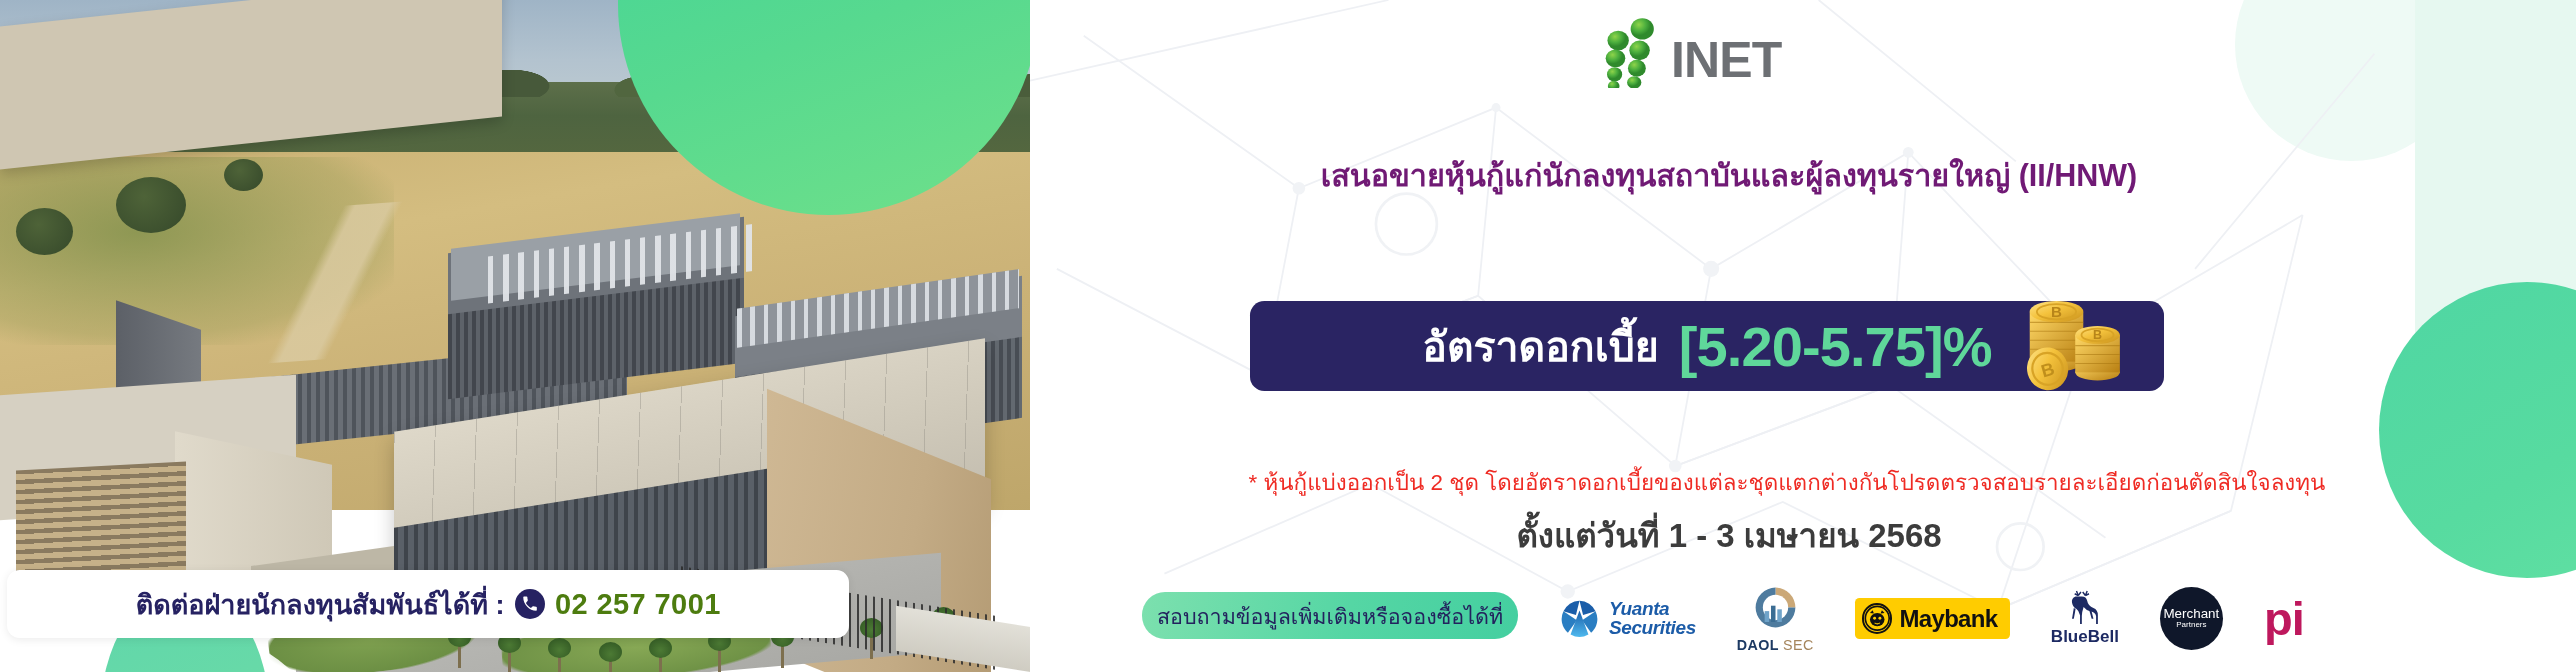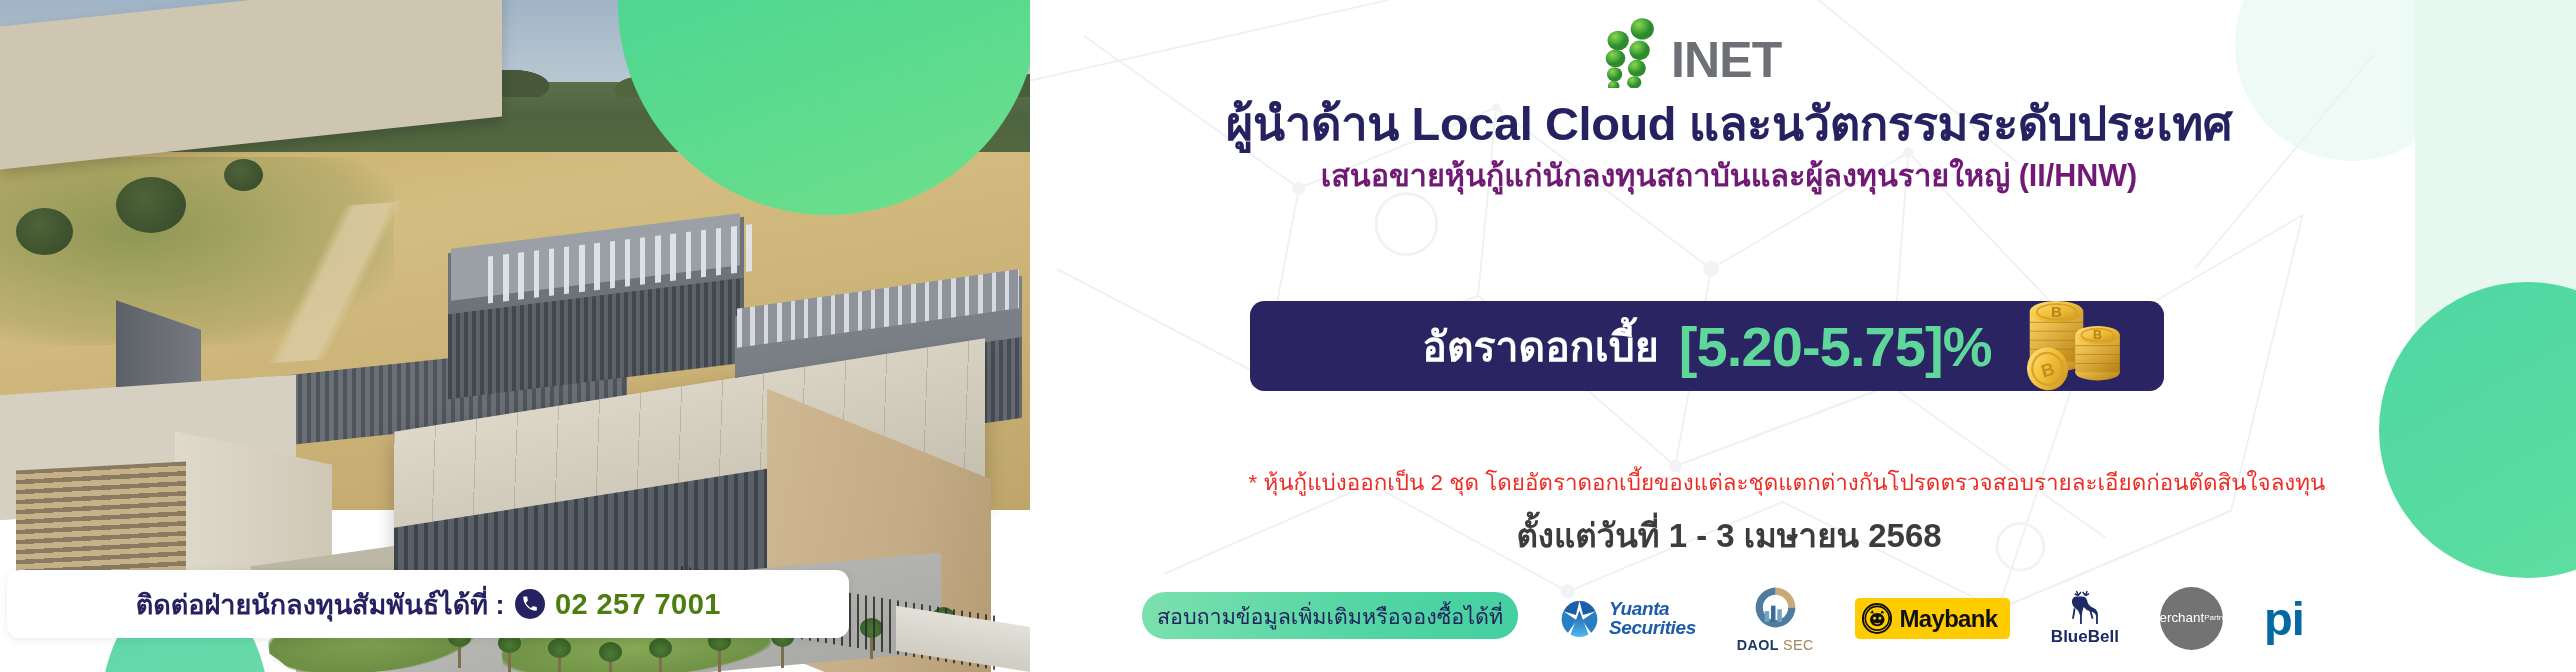--- a/index.html
+++ b/index.html
@@ -335,27 +335,27 @@
     border:2.7px solid #111; position:relative; background:#ffcc00;
   }
   .maybank-txt { font-size:24px; font-weight:bold; color:#111; letter-spacing:-0.7px; }
   
   .bluebell { text-align:center; }
   .bluebell-mark { height:36px; display:flex; align-items:flex-end; justify-content:center; }
   .bluebell-txt { font-size:17px; font-weight:bold; color:#1d2a63; margin-top:1.8px; }
   
   .merchant {
     width:63px; height:63px; border-radius:50%;
-    background:#737373; color:#fff;
-    display:flex; flex-direction:row; align-items:center; justify-content:center;
+    background:#0f172a; color:#fff;
+    display:flex; flex-direction:column; align-items:center; justify-content:center;
   }
   .merchant-1 { font-size:13.4px; line-height:1.05; }
   .merchant-2 { font-size:8px; line-height:1.05;text-align:right; }
   
-  .pi-txt { font-size:47px; font-weight:bold; color:#0369a1; line-height:.8; letter-spacing:-0.9px; }
+  .pi-txt { font-size:47px; font-weight:bold; color:#be185d; line-height:.8; letter-spacing:-0.9px; }
 
   
   .contact-card {
     position:absolute; left:7.2px; top:570px; width:842px; height:68px;
     background:#ffffff; border-radius:12.5px;
     display:flex; align-items:center; justify-content:center; gap:10px;
     box-shadow:0 1.8px 9px rgba(0,0,0,.08);
   }
   .contact-label { font-size:27px; font-weight:bold; color:#262262; }
   .phone-ico {
@@ -474,21 +474,20 @@
         <ellipse cx="41" cy="36" rx="11.5" ry="11" fill="url(#gd)"></ellipse>
         <ellipse cx="14" cy="45" rx="11" ry="10" fill="url(#gd)"></ellipse>
         <ellipse cx="38" cy="56" rx="10" ry="9.5" fill="url(#gd)"></ellipse>
         <ellipse cx="13" cy="63" rx="8.5" ry="8" fill="url(#gd)"></ellipse>
         <ellipse cx="35" cy="72" rx="8" ry="7" fill="url(#gd)"></ellipse>
         <ellipse cx="12" cy="76" rx="6.5" ry="6" fill="url(#gd)"></ellipse>
       </svg>
       <div class="logo-text">INET</div>
     </div>
 
-    <div class="headline">ผู้นำด้าน Local Cloud และนวัตกรรมระดับประเทศ</div>
     <div class="subheadline">เสนอขายหุ้นกู้แก่นักลงทุนสถาบันและผู้ลงทุนรายใหญ่ (II/HNW)</div>
 
     <div class="rate-box">
       <span class="rate-label">อัตราดอกเบี้ย</span>
       <span class="rate-value">[5.20-5.75]%</span>
       <svg class="coins" viewBox="0 0 120 130">
         <defs>
           <linearGradient id="gold" x1="0" y1="0" x2="1" y2="1">
             <stop offset="0%" stop-color="#ffe48a"></stop>
             <stop offset="45%" stop-color="#f4c23c"></stop>

